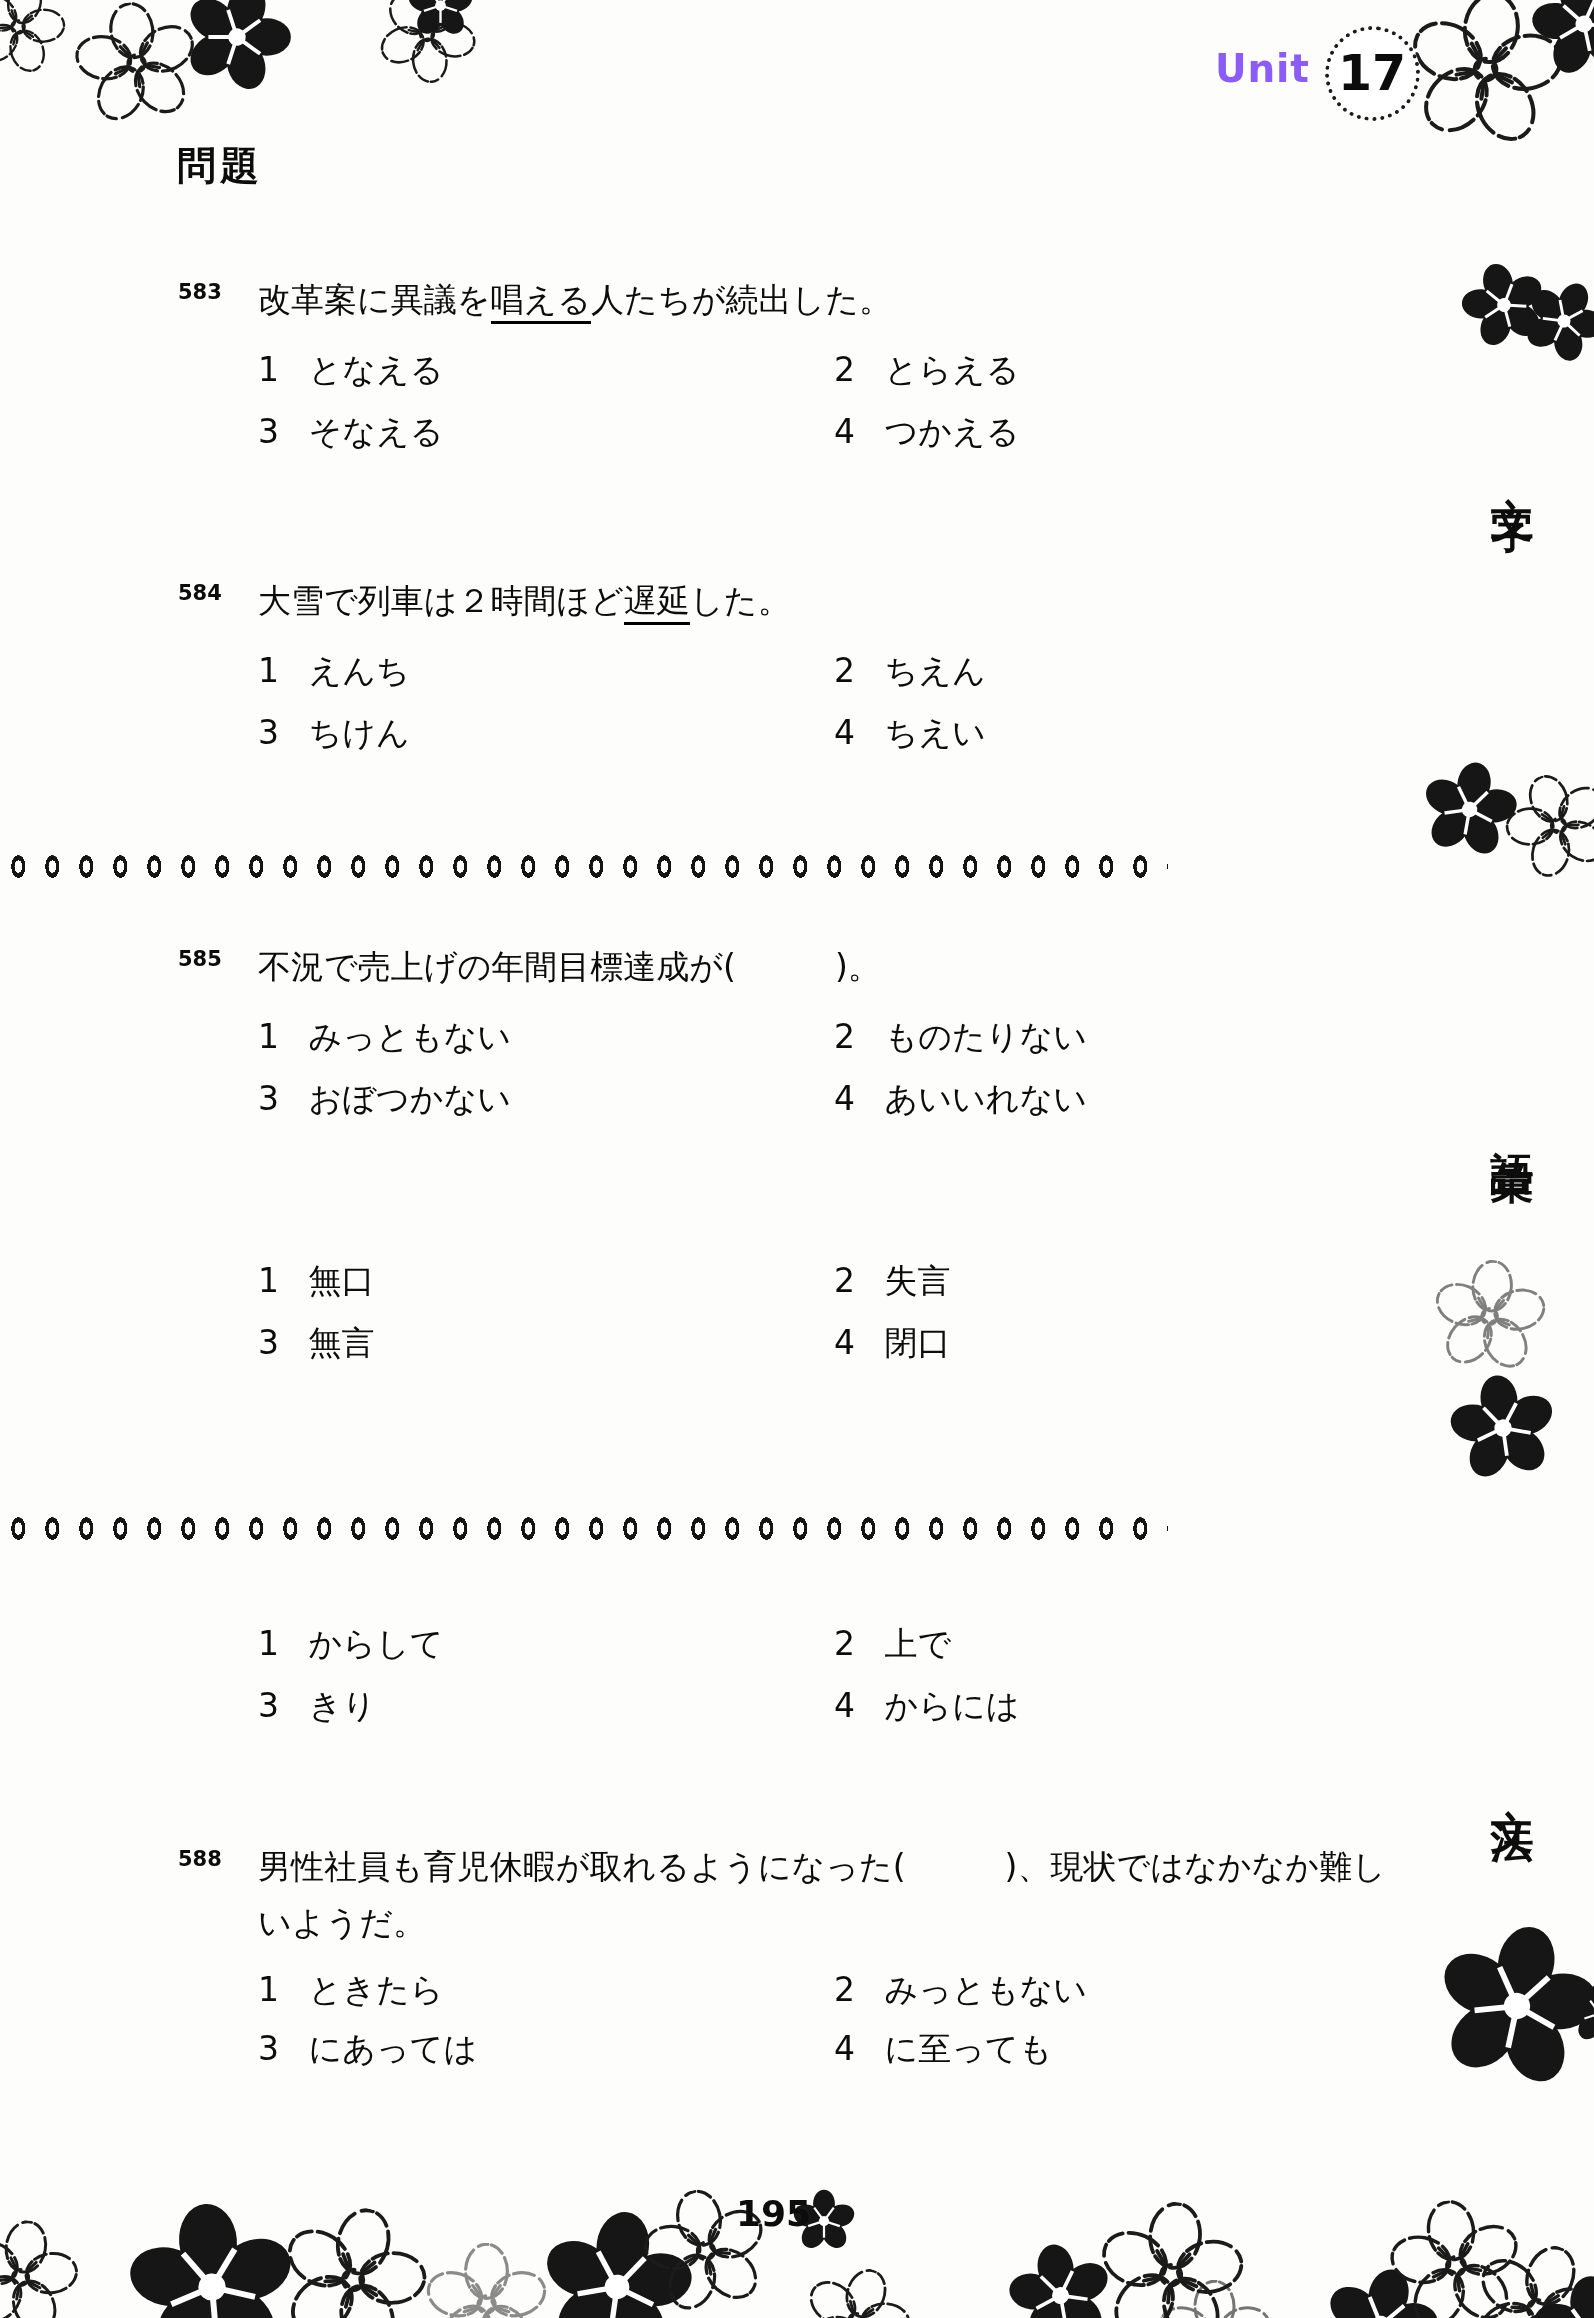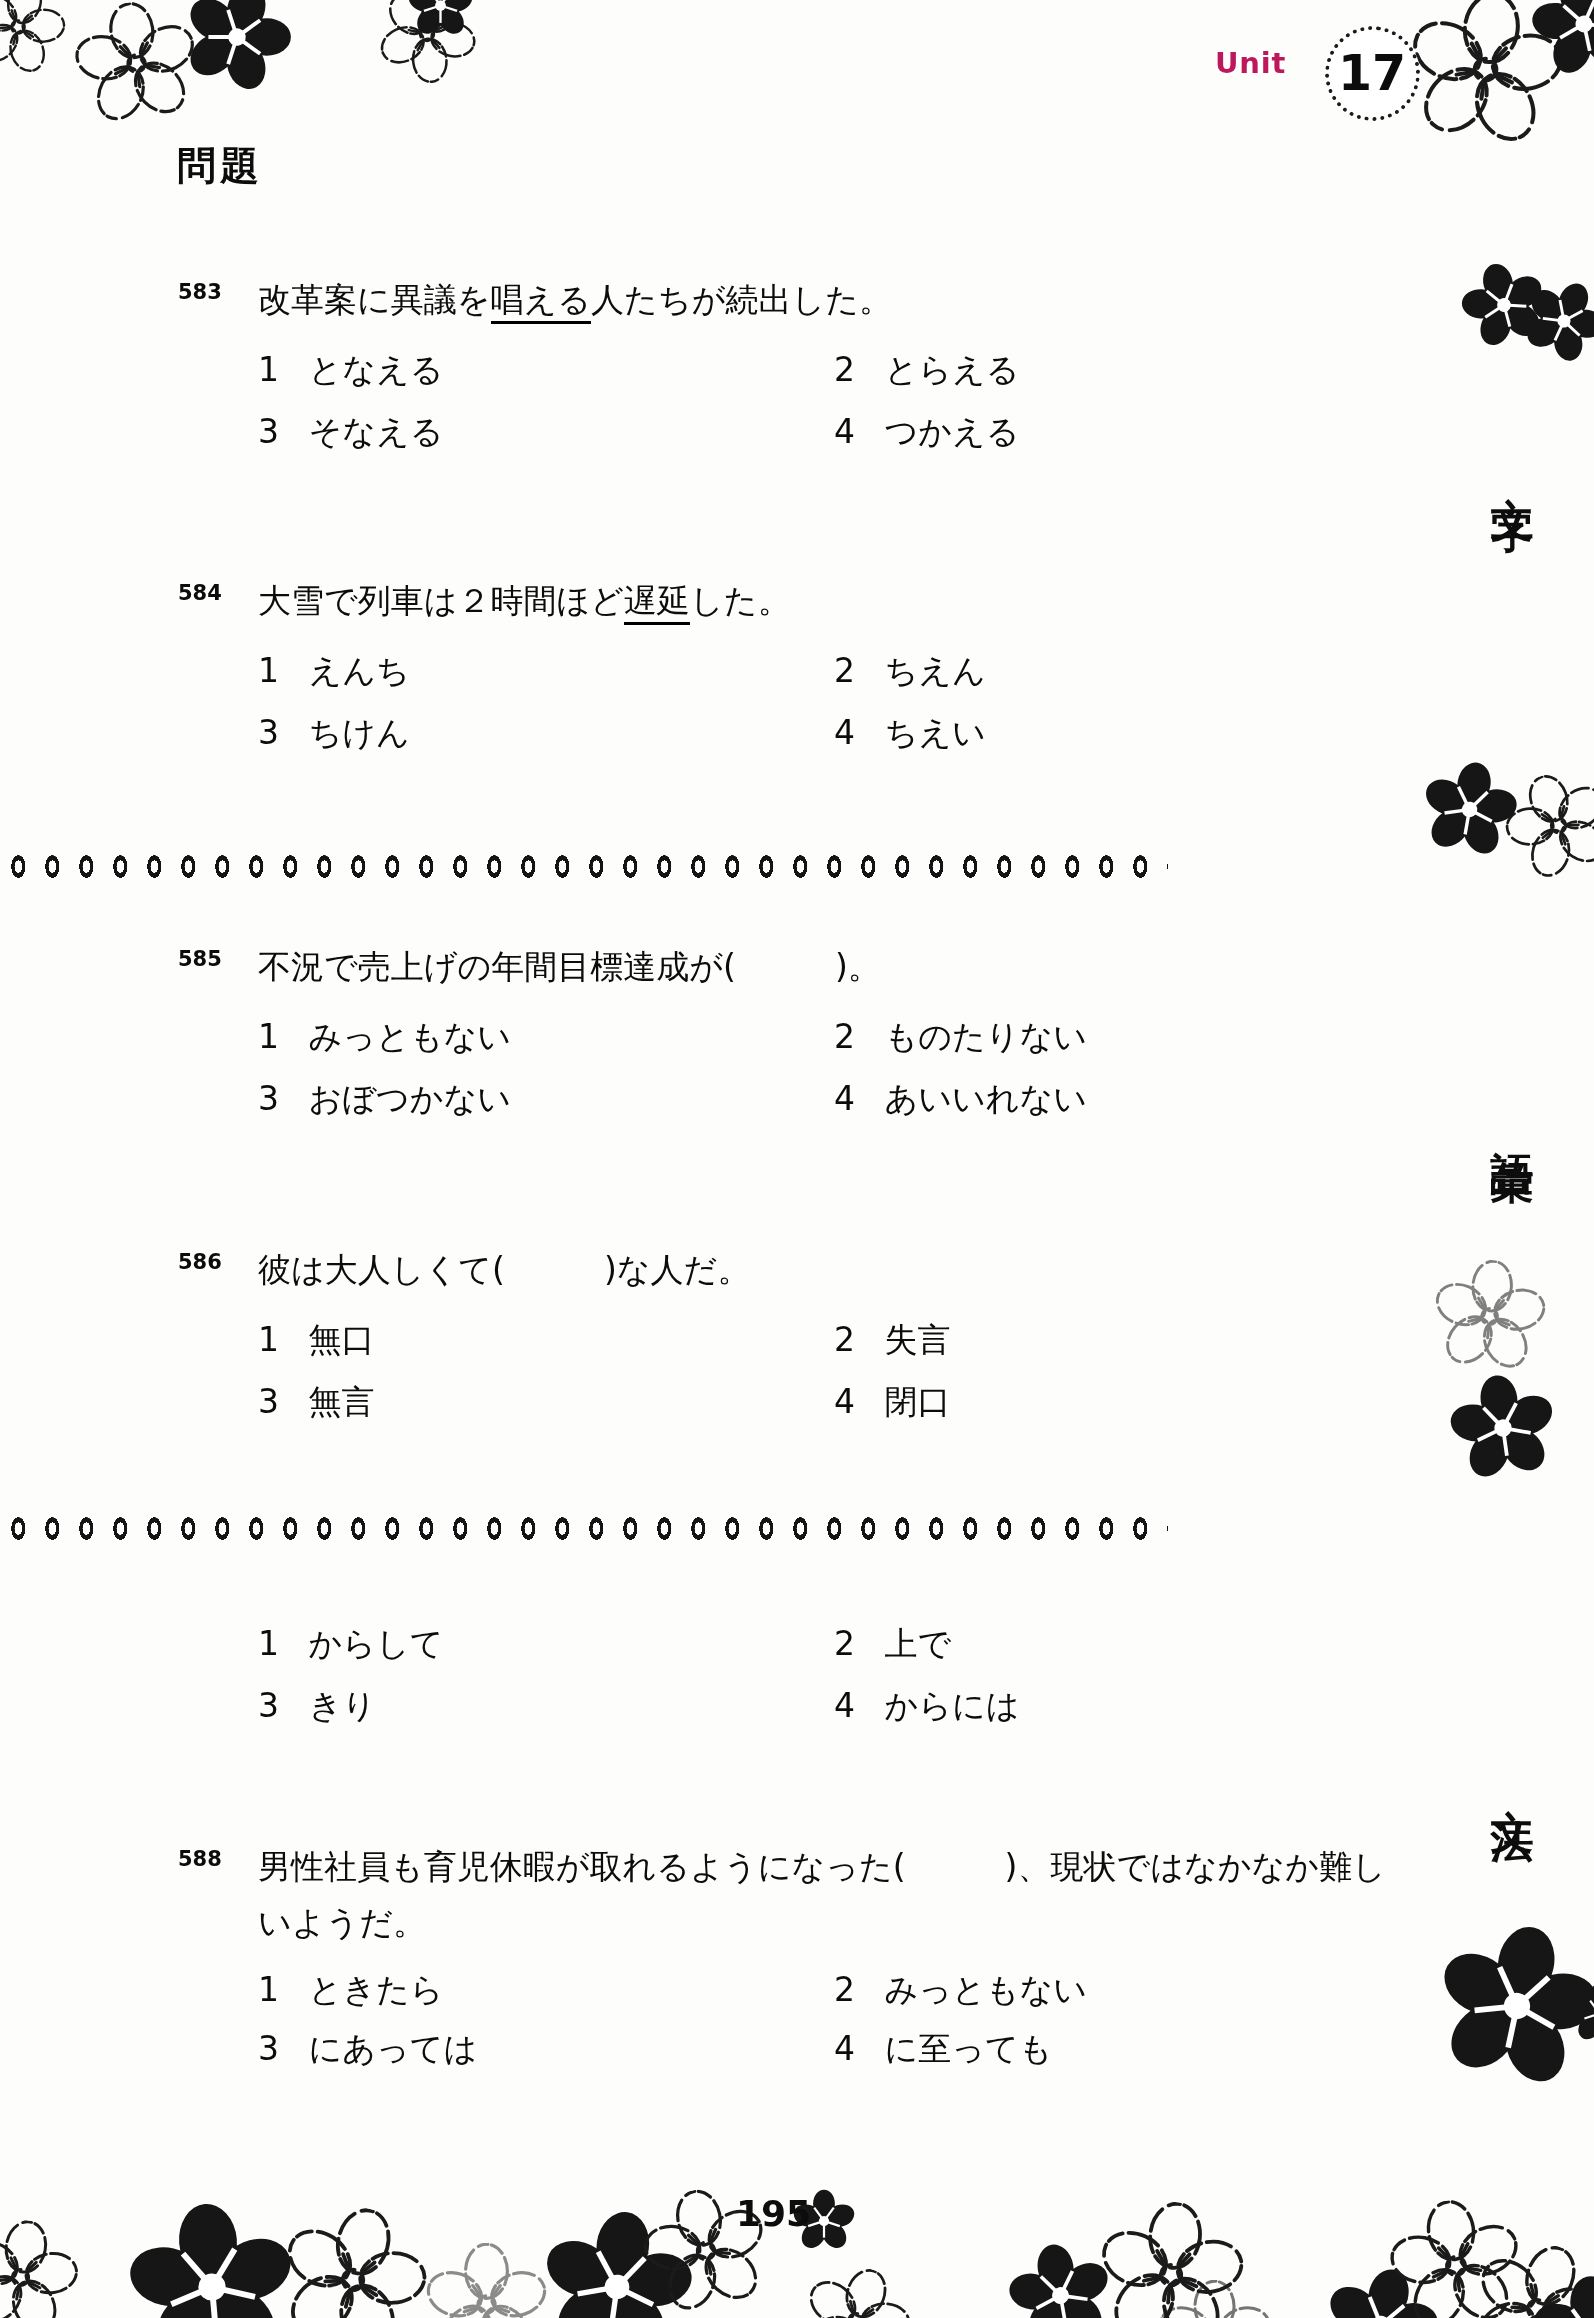--- a/index.html
+++ b/index.html
@@ -6,21 +6,21 @@
   body{
     position:relative;
     width:1594px;height:2319px;
     background:#fdfdfc;
     overflow:hidden;
     font-family:"DejaVu Sans","Liberation Sans",sans-serif;
     color:#0c0c0c;
   }
   
   .heading{position:absolute;left:177px;top:139px;font-size:39px;font-weight:700;letter-spacing:4.1px;text-align:center;}
-  .unit-label{position:absolute;left:1215px;top:46px;font-size:29px;font-weight:800;letter-spacing:0.8px;color:#be185d;}
+  .unit-label{position:absolute;left:1215px;top:46px;font-size:39px;font-weight:800;letter-spacing:0.8px;color:#8b5cf6;}
   .unit-circle{
     position:absolute;left:1325px;top:26px;width:87px;height:87px;
     border:4.9px dotted #1c1c1c;border-radius:50%;
     display:flex;align-items:center;justify-content:center;
     transform:rotate(8deg);background:#fff;
   }
   .unit-circle span{font-size:49px;font-weight:800;transform:rotate(-8deg);}
   .page-num{position:absolute;left:736px;top:2193px;font-size:36px;font-weight:600;}
   
   .vtab{
@@ -276,24 +276,20 @@
         <span>おぼつかない</span>
       </span>
     <span class="opt">
         <span class="opt-num">4</span>
         <span>あいいれない</span>
       </span>
   </div>
 </section>
 
 <section class="q q586">
-  <div class="q-line">
-    <span class="q-num">586</span>
-    <span class="q-text"><span>彼は大人しくて(　　　)な人だ。</span><span class="ul"></span><span></span></span>
-  </div>
   <div class="opt-row">
     <span class="opt opt-a">
         <span class="opt-num">1</span>
         <span>無口</span>
       </span>
     <span class="opt">
         <span class="opt-num">2</span>
         <span>失言</span>
       </span>
   </div>

